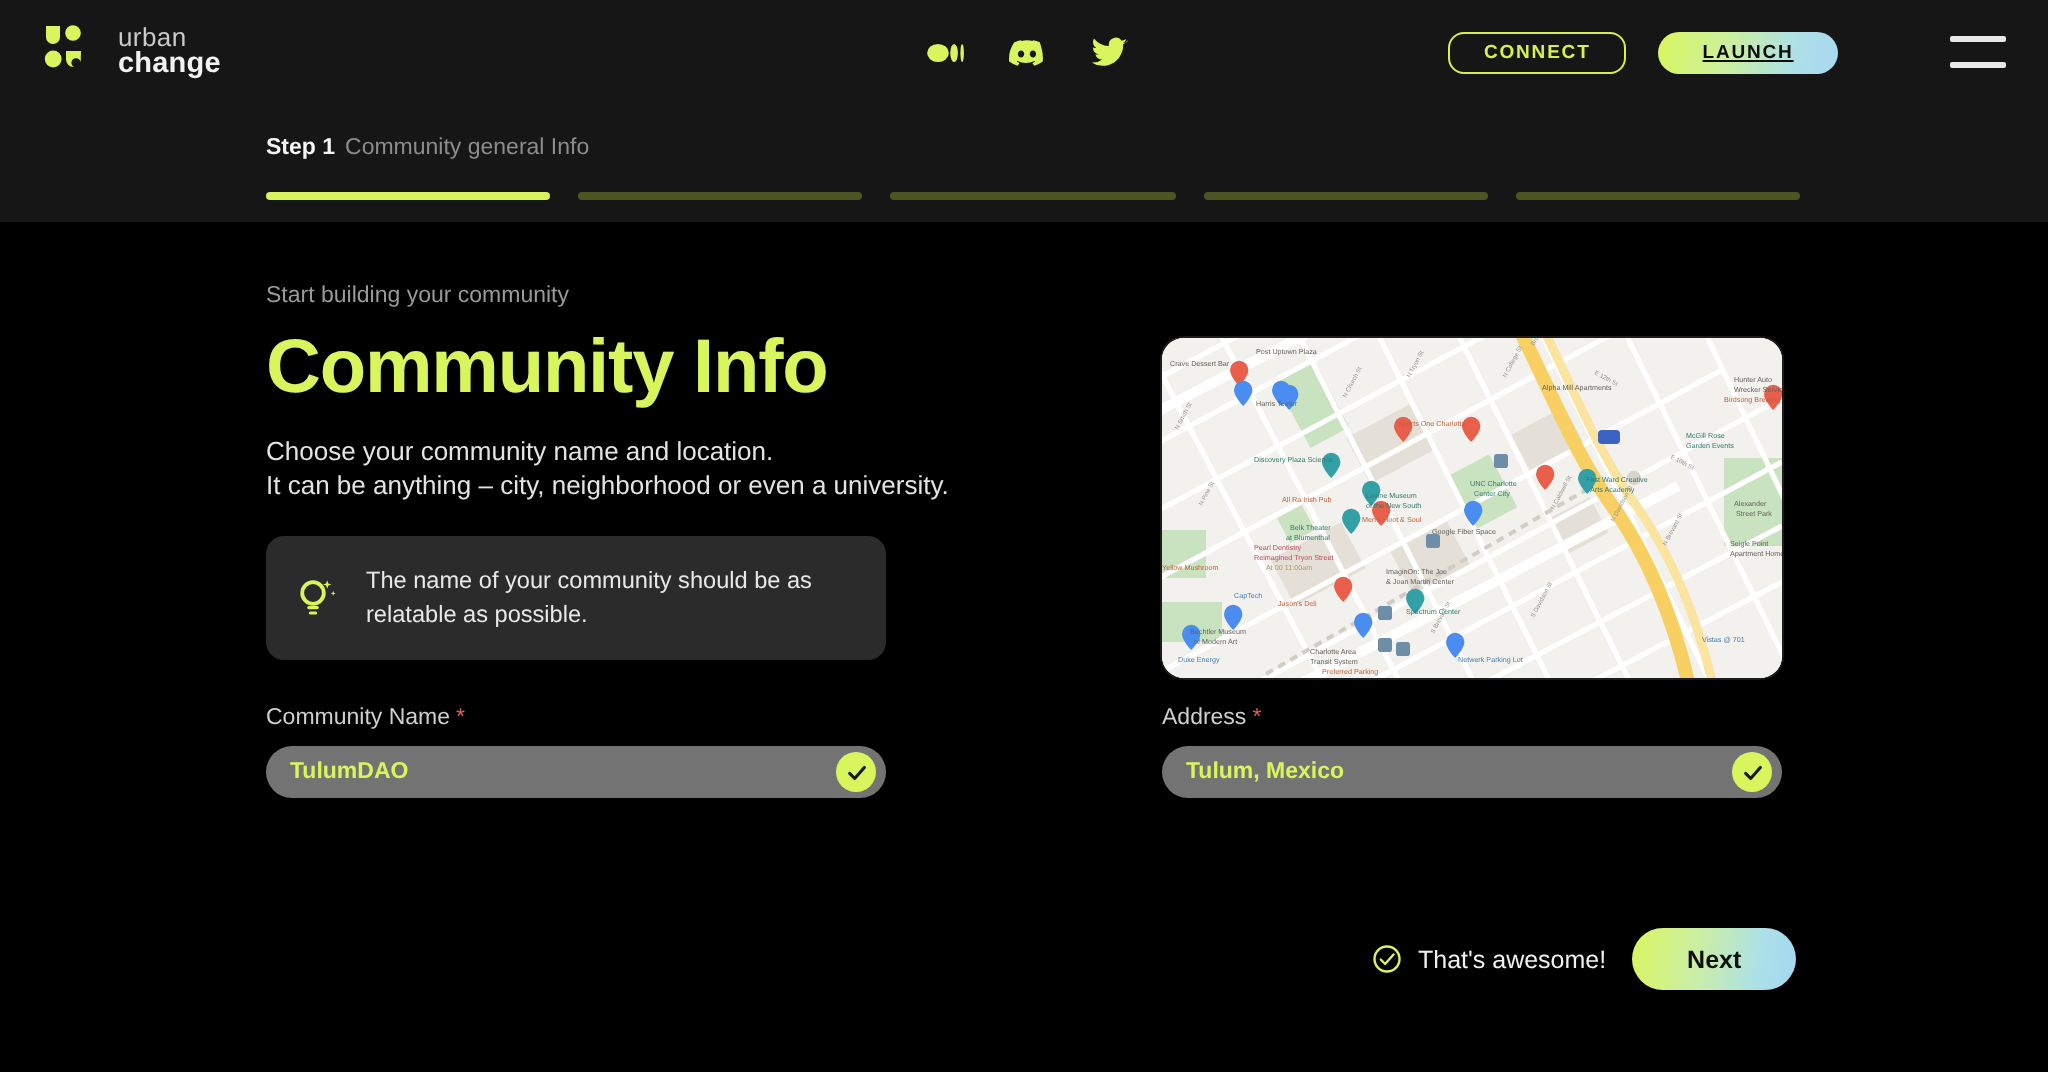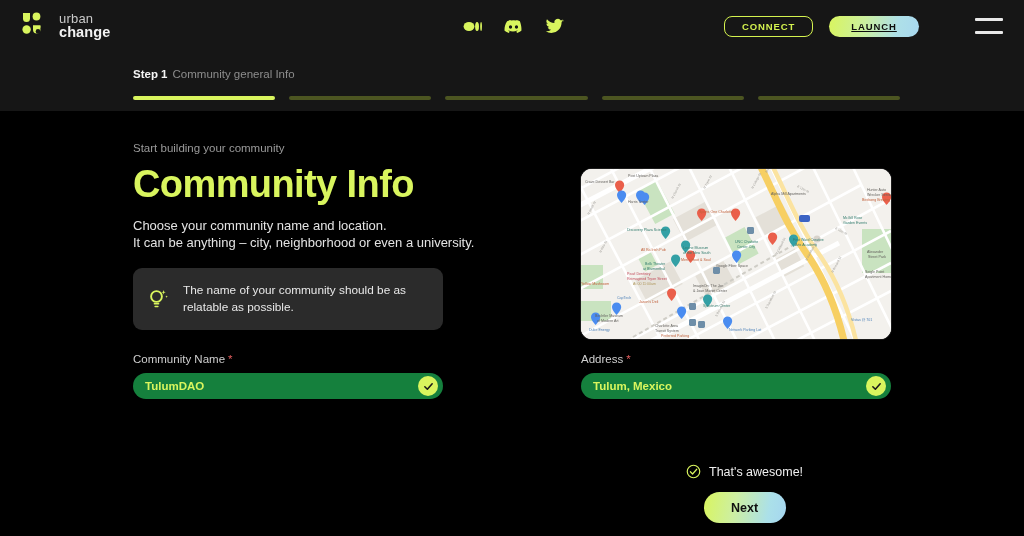--- a/index.html
+++ b/index.html
@@ -88,21 +88,21 @@
   .tip-text { font-size: 11.8px; color: #e8e8e8; line-height: 1.42; }
 
   
   .field { position: absolute; width: 310px; }
   .field.left { left: 133px; top: 353px; }
   .field.right { left: 581px; top: 353px; }
   .field-label { font-size: 11.5px; color: #cfcfcf; margin-bottom: 8px; }
   .field-label .req { color: #e35e5e; margin-left: 3px; }
   .input-wrap {
     position: relative; width: 310px; height: 26px;
-    background: #15803d; border-radius: 13px;
+    background: #737373; border-radius: 13px;
     display: flex; align-items: center; padding: 0 12px;
   }
   .input-value {
     font-size: 11.5px; font-weight: bold; color: #d9f55e;
     background: transparent; border: none; outline: none; width: 255px;
     font-family: "Liberation Sans", sans-serif;
   }
   .check-pill {
     position: absolute; right: 5px; top: 3px;
     width: 20px; height: 20px; border-radius: 50%;
@@ -116,21 +116,21 @@
     width: 310px; height: 170px;
     border-radius: 11px; overflow: hidden;
     background: #eaeaea;
     box-shadow: 0 0 0 1px #1c1c1c;
   }
   .map-card svg { display: block; width: 310px; height: 170px; }
 
   
   .footer-action {
     position: absolute; left: 686px; top: 464px;
-    display: flex; align-items: center; gap: 13px; flex-direction: column;
+    display: flex; align-items: center; gap: 13px;
   }
   .awesome { display: flex; align-items: center; gap: 8px; }
   .awesome-ring { width: 15px; height: 15px; display: block; }
   .awesome-text { font-size: 12.5px; color: #f0f0f0; }
   .btn-next {
     width: 82px; height: 31px; border: none; border-radius: 16px;
     background: linear-gradient(100deg, #d9f55e 0%, #cdefa2 38%, #abe0e9 78%, #a5d6f0 100%);
     color: #101010; font-size: 12.5px; font-weight: bold;
     display: flex; align-items: center; justify-content: center; cursor: pointer;
     font-family: "Liberation Sans", sans-serif;

